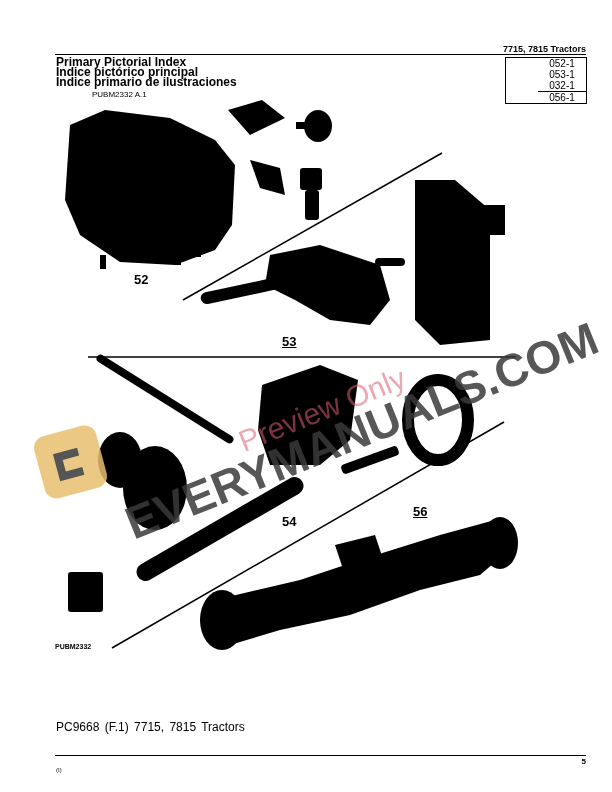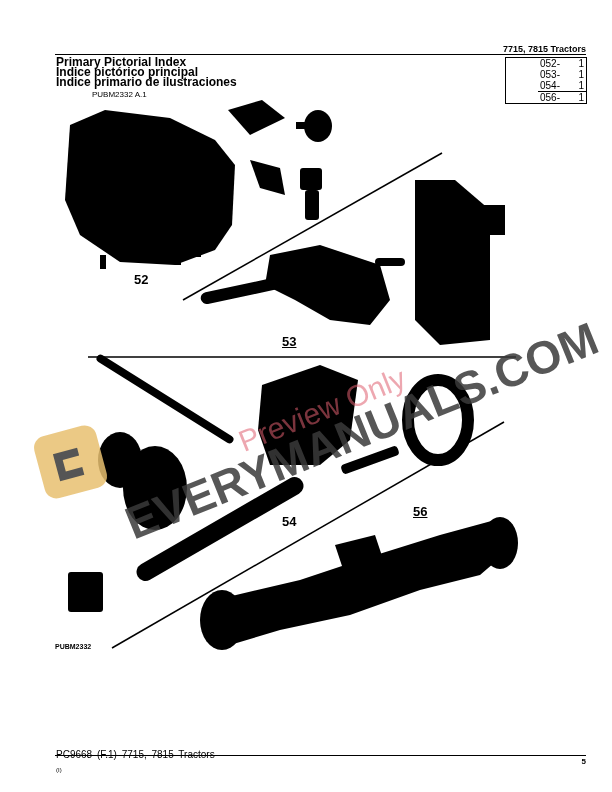--- a/index.html
+++ b/index.html
@@ -3,25 +3,25 @@
 <meta charset="utf-8">
 <style>
   html,body{margin:0;padding:0;background:#fff;}
   body{width:612px;height:792px;position:relative;overflow:hidden;font-family:"Liberation Sans",sans-serif;color:#000;}
   .abs{position:absolute;}
   .hdr-rule{left:55px;top:54px;width:531px;height:1px;background:#000;}
   .hdr-title{right:26px;top:44px;font-size:9px;font-weight:bold;margin-left:24px;}
   .idx-title{left:56px;top:57px;font-size:12px;font-weight:bold;line-height:10px;}
   .ref{left:56px;top:90px;font-size:8px;padding-left:36px;}
   .pages{left:505px;top:57px;width:80px;border:1px solid #000;font-size:10px;}
-  .pages .row{display:flex;justify-content:space-between;padding:0 2px;height:11px;line-height:11px;margin-left:32px;}
+  .pages .row{display:flex;justify-content:center;padding:0 2px;height:11px;line-height:11px;margin-left:32px;}
   .pages .row.sep{border-top:1px solid #000;}
   .secnum{font-size:13px;font-weight:bold;}
   .ftr-rule{left:55px;top:755px;width:531px;height:1px;background:#000;}
-  .ftr-left{left:56px;top:749px;font-size:10px;word-spacing:2px;}
+  .ftr-left{left:56px;top:720px;font-size:12px;word-spacing:2px;}
   .ftr-sub{left:56px;top:767px;font-size:6px;}
   .ftr-page{right:26px;top:757px;font-size:8px;font-weight:bold;}
   .fig-id{left:55px;top:643px;font-size:7px;font-weight:bold;}
   svg{position:absolute;left:0;top:0;}
   .wm{font-weight:bold;font-size:46px;fill:#3a3a3a;opacity:.85;}
   .wm2{font-size:30px;fill:#e06070;opacity:.55;}
 </style>
 </head>
 <body>
 
@@ -37,21 +37,21 @@
 <div class="abs pages">
   <div class="row">
       <span>052-</span>
       <span>1</span>
     </div>
   <div class="row">
       <span>053-</span>
       <span>1</span>
     </div>
   <div class="row">
-      <span>054-</span>
+      <span>032-</span>
       <span>1</span>
     </div>
   <div class="row sep">
       <span>056-</span>
       <span>1</span>
     </div>
 </div>
 
 <svg width="612" height="792">
 

